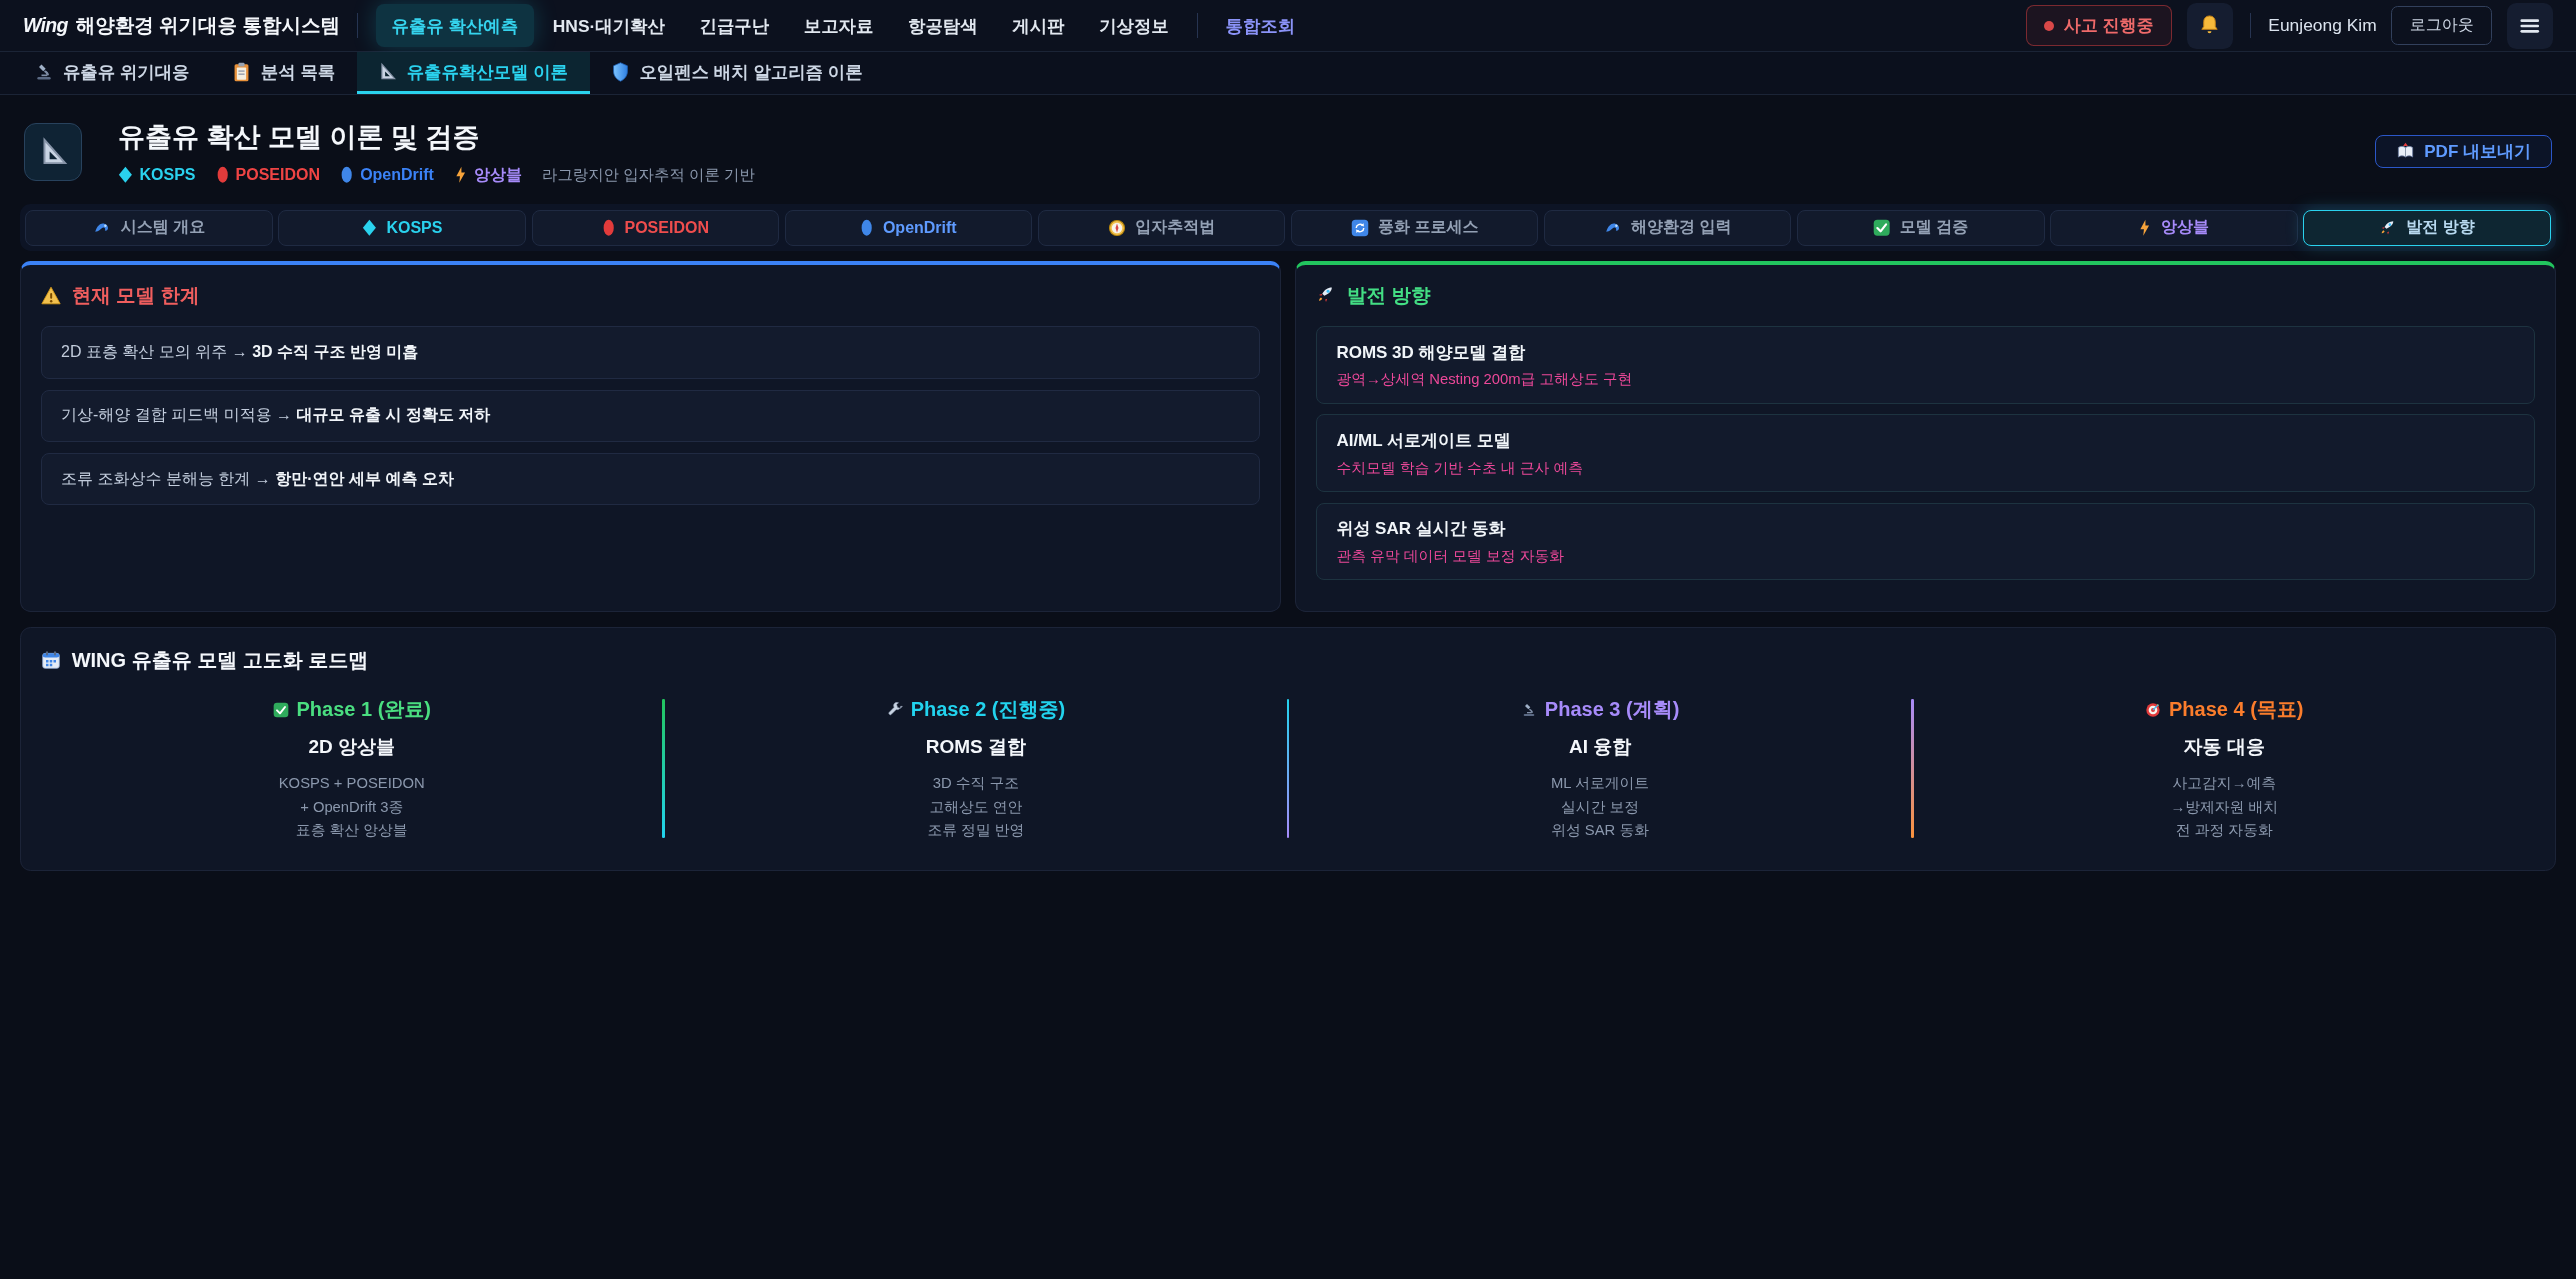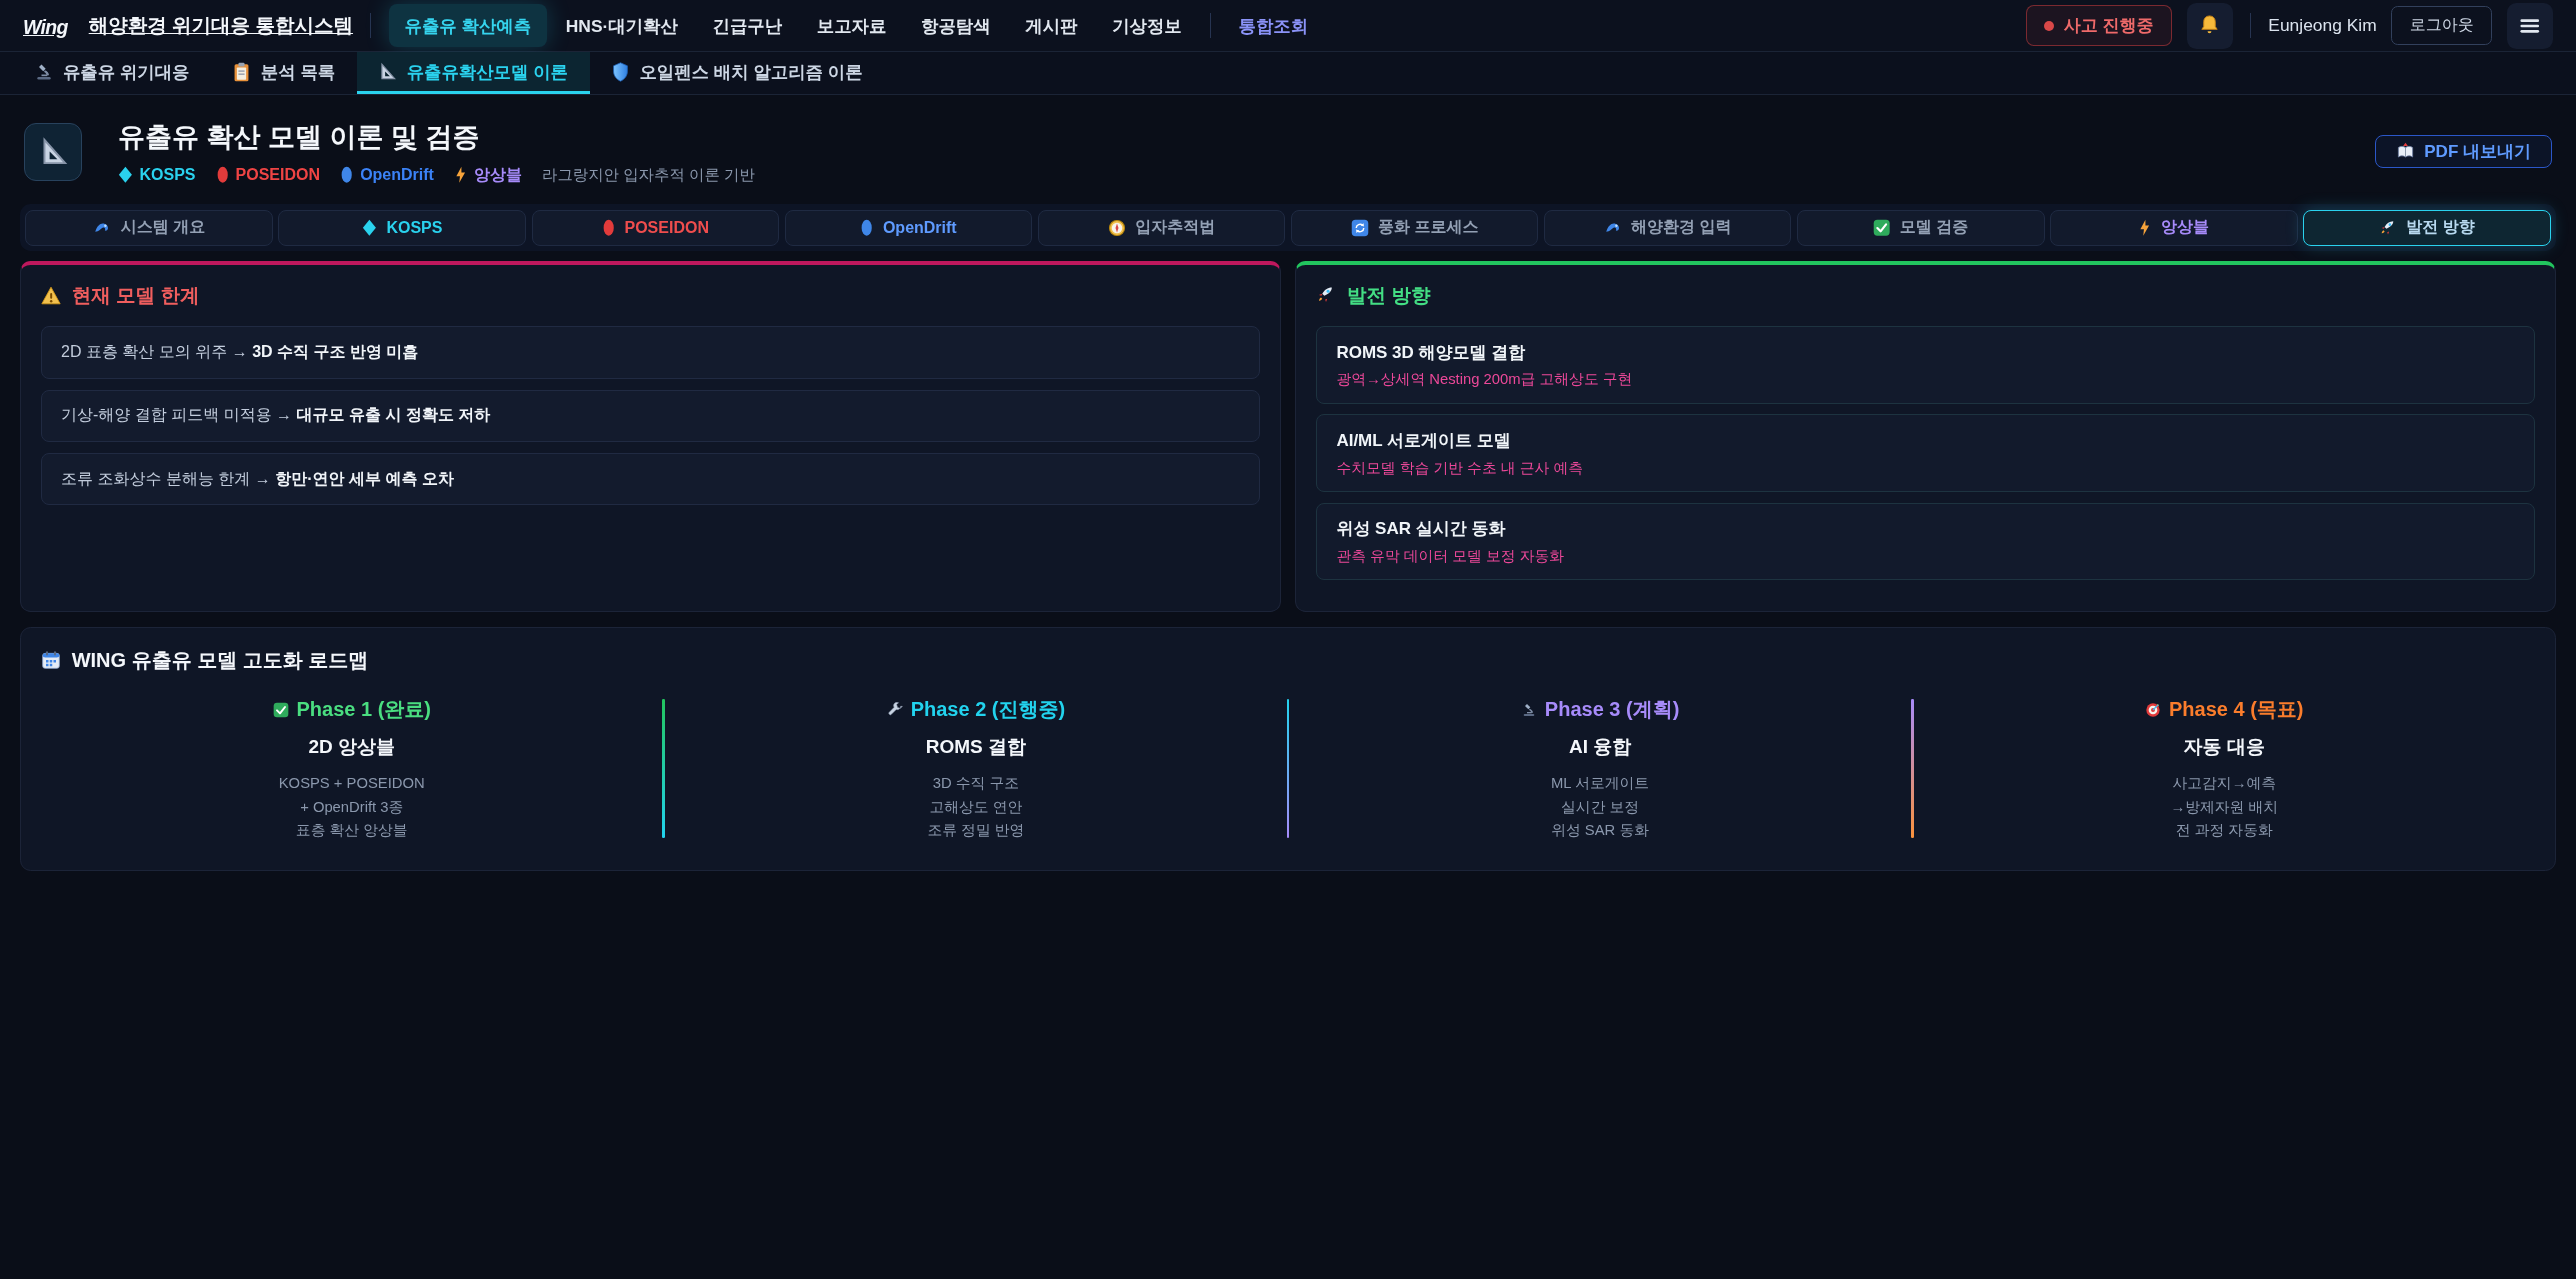--- a/index.html
+++ b/index.html
@@ -11,21 +11,21 @@
     overflow: hidden;
   }
   svg { display:block; }
 
   
   .topbar {
     height: 52px; display: flex; align-items: center;
     background: #0c111e; border-bottom: 0.7px solid #1b2436;
     padding: 0 23px;
   }
-  .logo { display:flex; align-items:flex-end; gap:21px; font-size:19.5px; font-weight:800; color:#f4f7fb; white-space:nowrap;text-decoration:underline; }
+  .logo { display:flex; align-items:center; gap:8px; font-size:19.5px; font-weight:800; color:#f4f7fb; white-space:nowrap; }
   .logo .mark { font-style: italic; font-weight: 900; letter-spacing: -0.7px; }
   .vsep { width:0.7px; height:25.5px; background:#273451; margin:0 17.4px; }
   .mainnav { display:flex; align-items:center; gap:2.7px; }
   .nav-item {
     padding: 9.4px 16px; border-radius: 8px; font-size: 17.4px; font-weight: 700;
     color:#e2e8f0; cursor: pointer; white-space: nowrap; background: transparent; border:0;
     font-family: inherit;
   }
   .nav-item.active { color:#35d4ee; background:#0e3341; box-shadow:0 0 23px rgba(34,211,238,.22); }
   .nav-item.accent { color:#8b93f8; }
@@ -98,21 +98,21 @@
     border:1.3px solid #2ad2ee; background:#0e2632; color:#b8d9f0; font-weight:700;
     box-shadow: 0 0 17.4px rgba(42,210,238,.25);
   }
 
   
   .panel-row { display:grid; grid-template-columns:1fr 1fr; gap:14.8px; margin: 4px 20px; }
   .panel {
     background:#0f1626; border:0.7px solid #1c2438; border-radius:10.7px; padding:17.4px 20px 20px;
     min-height: 228px;
   }
-  .panel.limit { border-top:4px solid #be185d; }
+  .panel.limit { border-top:4px solid #3b82f6; }
   .panel.future { border-top:4px solid #22c55e; }
   .panel-title { display:flex; align-items:center; gap:10.7px; font-size:19.5px; font-weight:800; margin-bottom:17.4px; }
   .panel.limit .panel-title { color:#f05e5e; }
   .panel.future .panel-title { color:#43de84; }
   .limit-item {
     background:#131b2d; border:0.7px solid #202a42; border-radius:8px;
     padding: 14.8px 19px; font-size:16px; color:#c3cddd; margin-bottom:10.7px;
   }
   .limit-item b { color:#f1f5f9; }
   .future-item {

